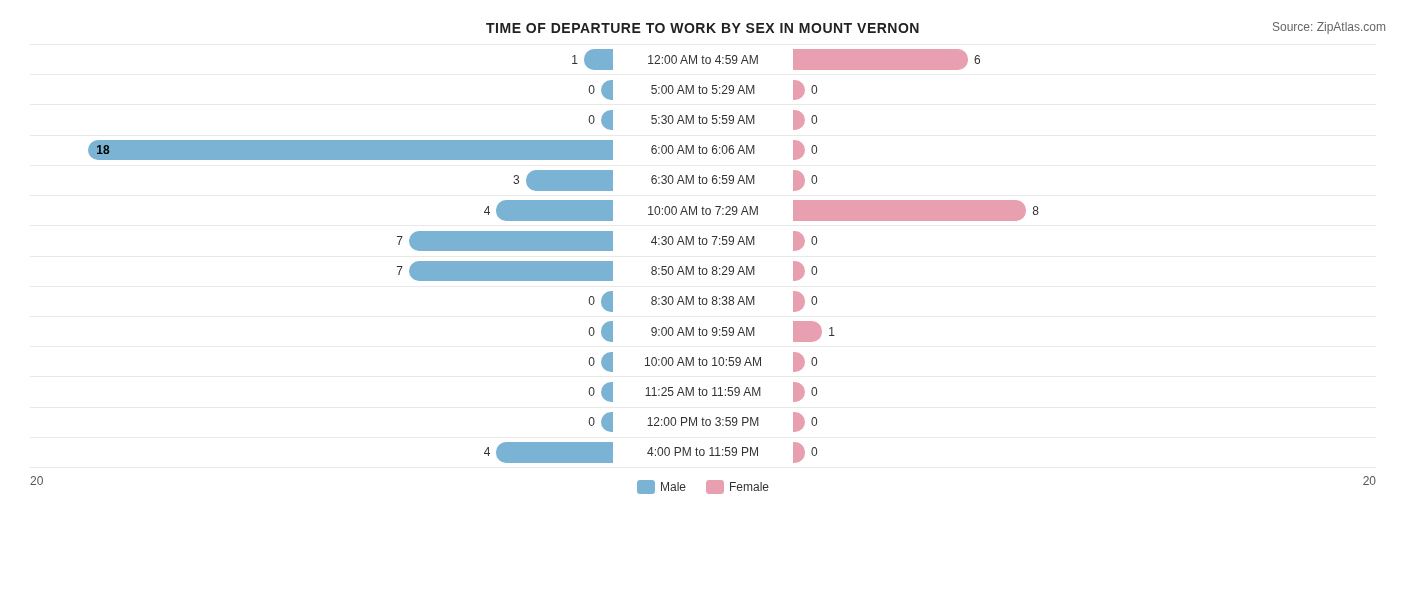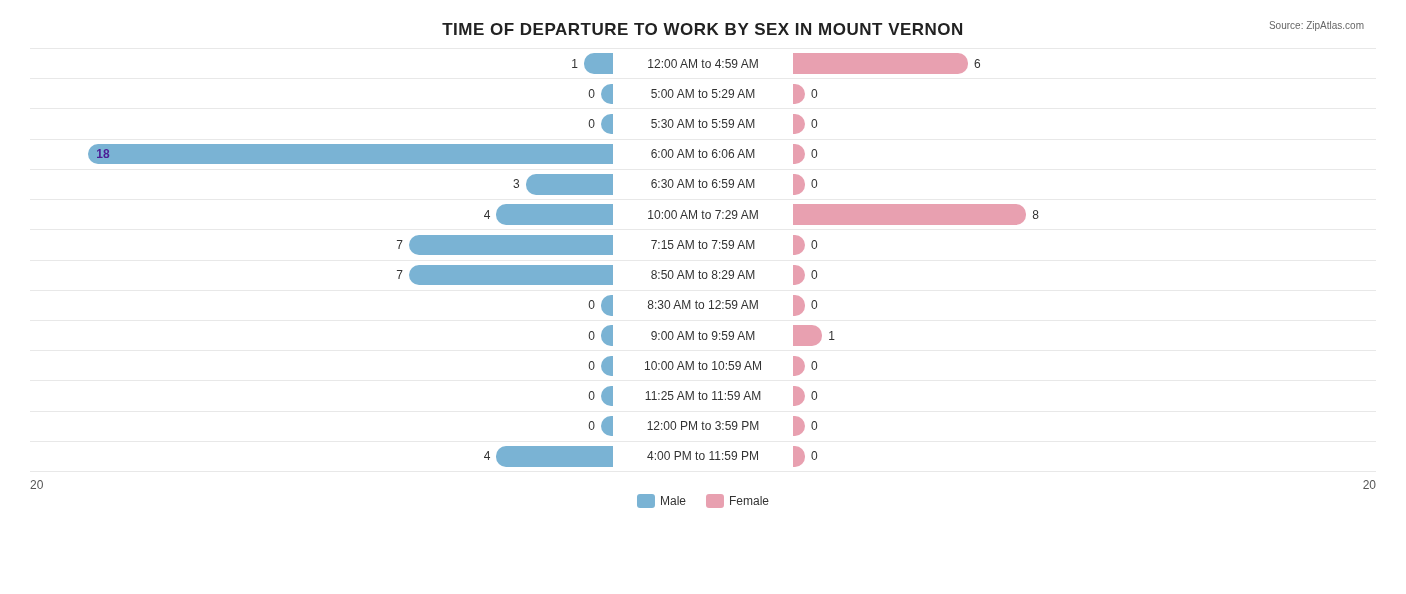--- a/index.html
+++ b/index.html
@@ -10,32 +10,32 @@
       height: 594px;
       overflow: hidden;
     }
     .chart-container {
       width: 1406px;
       height: 594px;
       padding: 20px 30px 50px 30px;
       position: relative;
     }
     .chart-title {
-      font-size: 17px;
+      font-size: 14px;
       font-weight: bold;
       text-align: center;
       letter-spacing: 0.5px;
       margin-bottom: 8px;
       color: #222;
     }
     .source-text {
       position: absolute;
       top: 20px;
-      right: 42px;
-      font-size: 10px;
+      right: 20px;
+      font-size: 12px;
       color: #666;
       margin-left: 13px;
     }
     .chart-area {
       position: relative;
       width: 100%;
       height: calc(100% - 60px);
     }
     .rows-container {
       position: absolute;
@@ -122,39 +122,39 @@
     .female-value {
       font-size: 12px;
       color: #333;
       margin-left: 6px;
       white-space: nowrap;
       font-weight: 500;
     }
     .value-inside {
       position: absolute;
       left: 8px;
-      color: #4c1d95;
+      color: #000000;
       font-size: 12px;
       font-weight: bold;
     }
     .axis-bottom {
       position: absolute;
       bottom: 20px;
       left: 0;
       right: 0;
       display: flex;
       justify-content: space-between;
     }
     .axis-label {
       font-size: 12px;
       color: #555;
     }
     .legend {
       position: absolute;
-      bottom: 4px;
+      bottom: 14px;
       left: 50%;
       transform: translateX(-50%);
       display: flex;
       align-items: center;
       gap: 20px;
       font-size: 12px;
       color: #333;
     }
     .legend-item {
       display: flex;
@@ -270,21 +270,21 @@
             </div>
           </div>
         </div>
         <div class="bar-row">
           <div class="left-section">
             <div class="male-bar-wrapper">
               <span class="male-value">7</span>
               <div class="male-bar" style="width: 35%;"></div>
             </div>
           </div>
-          <div class="center-label">7:15 AM to 7:59 AM</div>
+          <div class="center-label">4:30 AM to 7:59 AM</div>
           <div class="right-section">
             <div class="female-bar-wrapper">
               <div class="female-bar" style="width: 12px;"></div>
               <span class="female-value">0</span>
             </div>
           </div>
         </div>
         <div class="bar-row">
           <div class="left-section">
             <div class="male-bar-wrapper">
@@ -300,21 +300,21 @@
             </div>
           </div>
         </div>
         <div class="bar-row">
           <div class="left-section">
             <div class="male-bar-wrapper">
               <span class="male-value">0</span>
               <div class="male-bar" style="width: 12px;"></div>
             </div>
           </div>
-          <div class="center-label">8:30 AM to 12:59 AM</div>
+          <div class="center-label">8:30 AM to 8:38 AM</div>
           <div class="right-section">
             <div class="female-bar-wrapper">
               <div class="female-bar" style="width: 12px;"></div>
               <span class="female-value">0</span>
             </div>
           </div>
         </div>
         <div class="bar-row">
           <div class="left-section">
             <div class="male-bar-wrapper">

